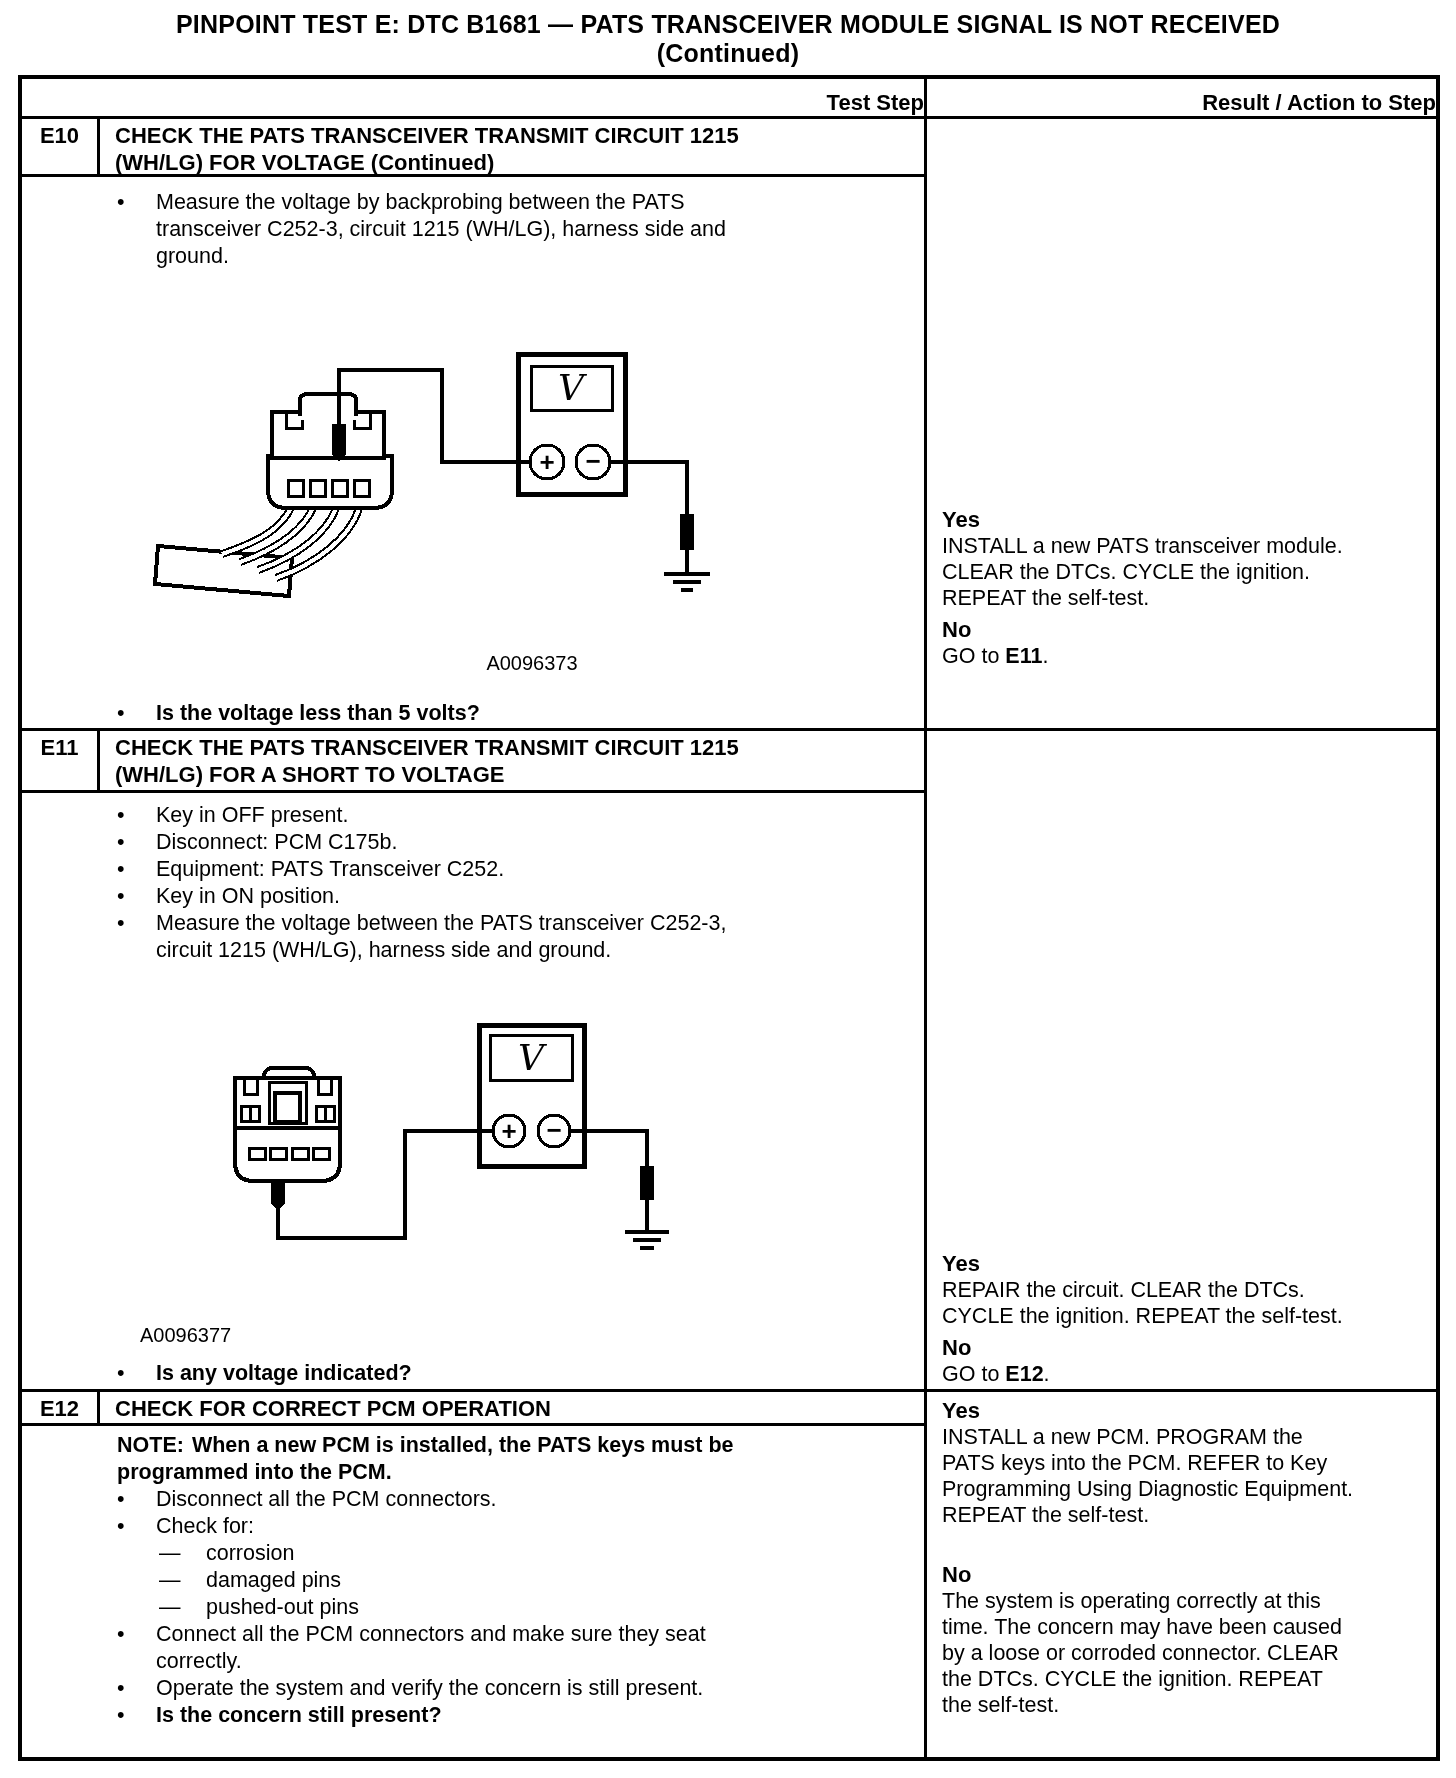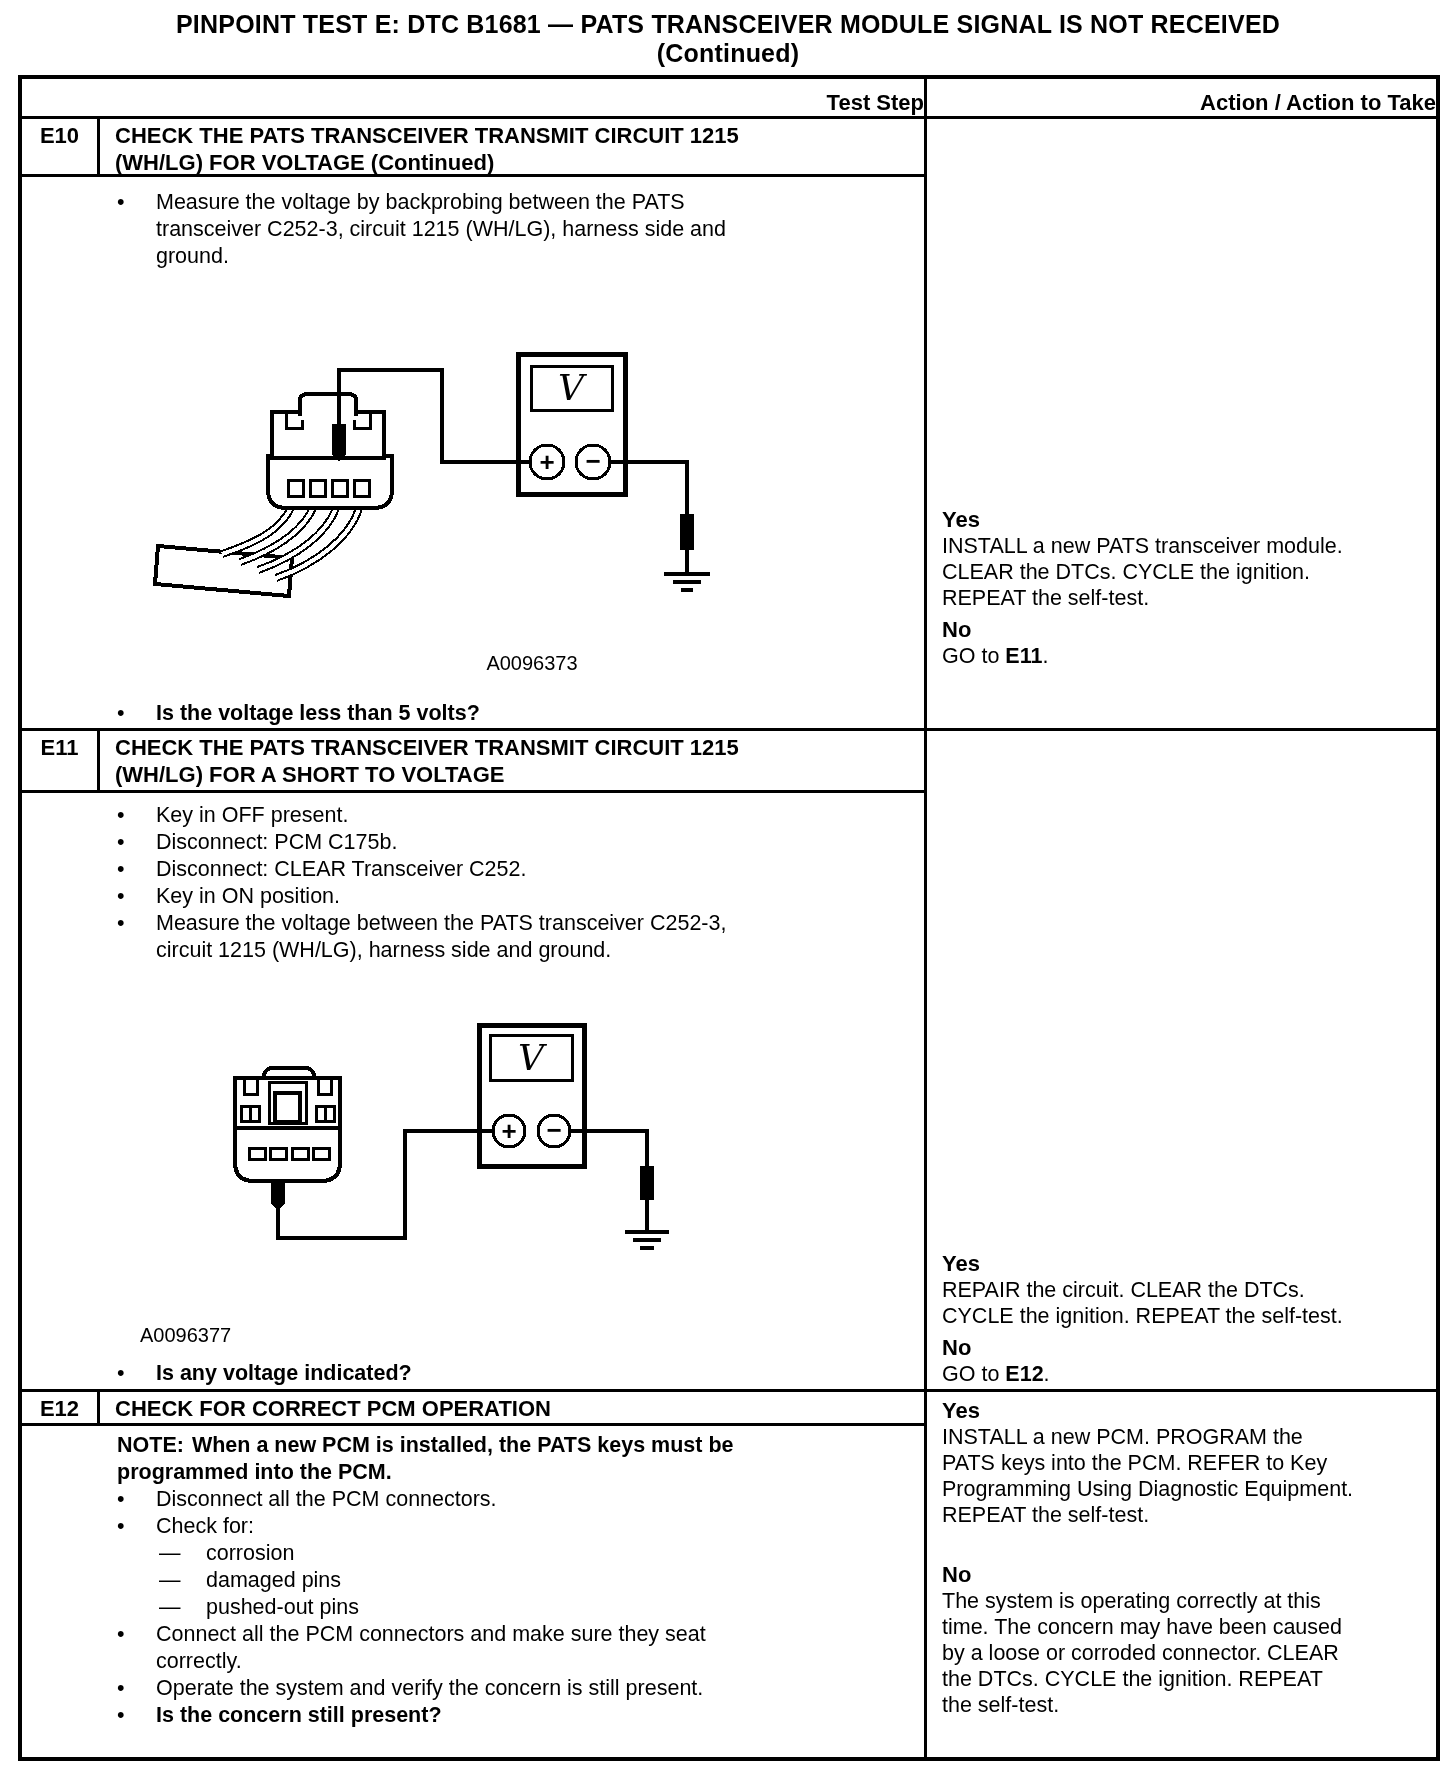--- a/index.html
+++ b/index.html
@@ -67,21 +67,21 @@
 
   <div class="doc-title">
     <div>PINPOINT TEST E: DTC B1681 — PATS TRANSCEIVER MODULE SIGNAL IS NOT RECEIVED</div>
     <div>(Continued)</div>
   </div>
 
   <div class="ptable">
 
     <div class="thead">
       <div class="cl th">Test Step</div>
-      <div class="cr th">Action / Action to Take</div>
+      <div class="cr th">Result / Action to Step</div>
     </div>
 
     <section class="srow">
       <div class="cl">
         <div class="shead h58">
           <div class="snum">E10</div>
           <div class="stitle">CHECK THE PATS TRANSCEIVER TRANSMIT CIRCUIT 1215
 (WH/LG) FOR VOLTAGE (Continued)</div>
         </div>
         <div class="sbody b10">
@@ -173,21 +173,21 @@
           <div class="bullet">
             <span class="mk">•</span>
             <span class="bt">Key in OFF present.</span>
           </div>
           <div class="bullet">
             <span class="mk">•</span>
             <span class="bt">Disconnect: PCM C175b.</span>
           </div>
           <div class="bullet">
             <span class="mk">•</span>
-            <span class="bt">Disconnect: CLEAR Transceiver C252.</span>
+            <span class="bt">Equipment: PATS Transceiver C252.</span>
           </div>
           <div class="bullet">
             <span class="mk">•</span>
             <span class="bt">Key in ON position.</span>
           </div>
           <div class="bullet">
             <span class="mk">•</span>
             <span class="bt">Measure the voltage between the PATS transceiver C252-3,
 circuit 1215 (WH/LG), harness side and ground.</span>
           </div>

